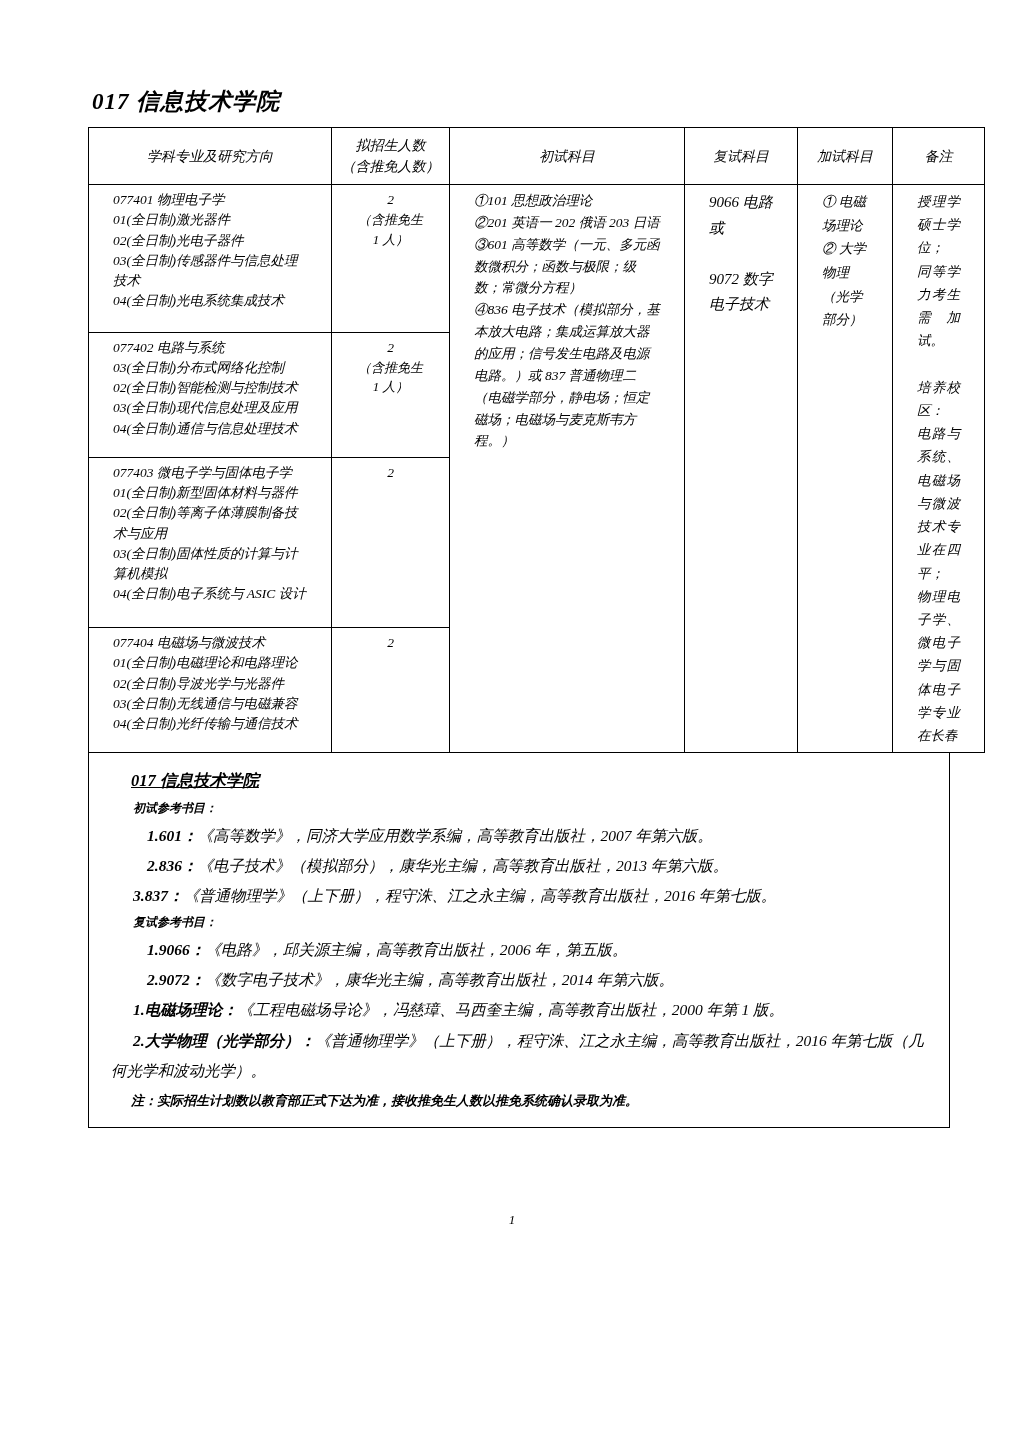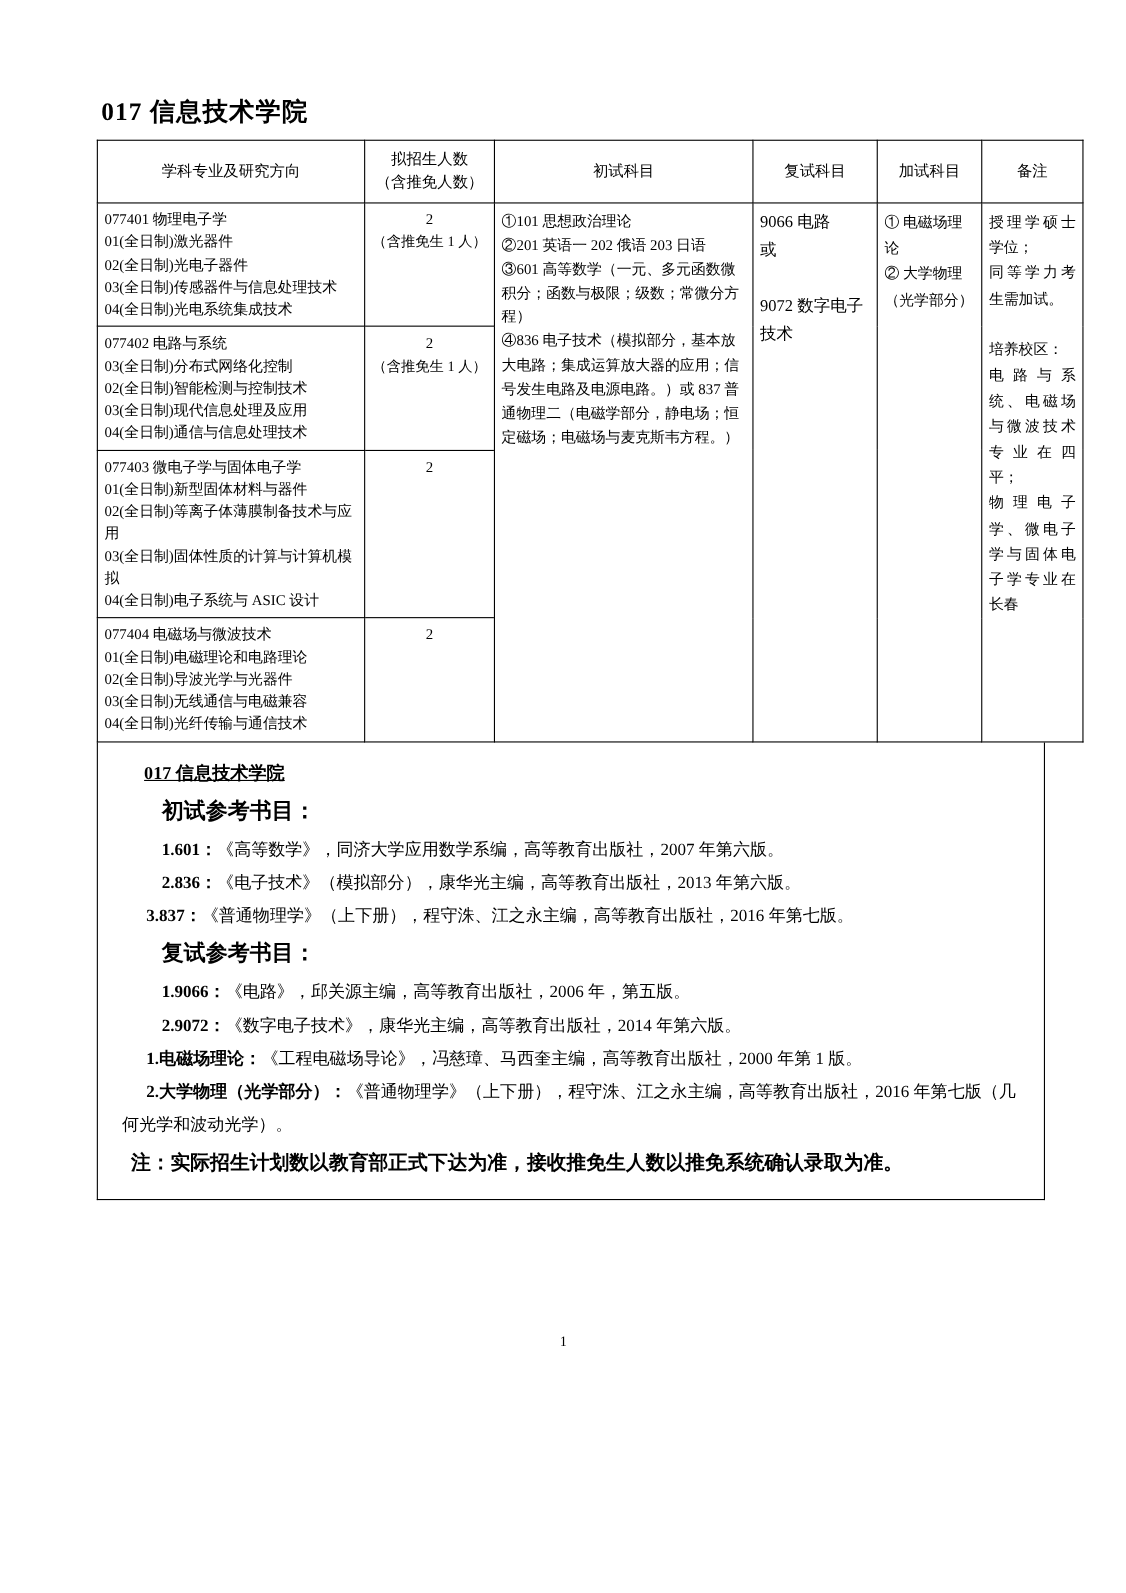--- a/index.html
+++ b/index.html
@@ -13,39 +13,40 @@
     font-family: "Liberation Serif", "DejaVu Serif", serif;
     color: #000;
     position: relative;
   }
   .page {
     width: 1024px;
     height: 1280px;
     box-sizing: border-box;
     padding: 72px 70px 0 88px;
     position: relative;
+    font-style: italic;
   }
   .doc-title {
     font-family: "Liberation Serif", "DejaVu Serif", serif;
     font-size: 23px;
     font-weight: bold;
     letter-spacing: 1px;
     margin: 14px 0 10px 4px;
   }
   table.main {
     border-collapse: collapse;
     width: 862px;
     table-layout: fixed;
     font-size: 13.5px;
     line-height: 1.5;
   }
   table.main td, table.main th {
     border: 1px solid #000;
     vertical-align: top;
-    padding: 5px 6px;
+    padding: 5px 24px;
     font-weight: normal;
   }
   table.main th {
     text-align: center;
     vertical-align: middle;
     padding: 7px 4px;
     font-size: 14px;
   }
   .col1 { width: 243px; }
   .col2 { width: 118px; }
@@ -93,40 +94,40 @@
     line-height: 1.95;
   }
   .notes-head {
     font-weight: bold;
     text-decoration: underline;
     font-size: 16.5px;
     margin-left: 20px;
   }
   .notes-sub {
     font-weight: bold;
-    margin-left: 36px;
-    font-size: 20px;
+    margin-left: 22px;
+    font-size: 12px;
   }
   .notes-item {
     font-size: 15.5px;
     text-indent: 0;
     margin-left: 36px;
   }
   .notes-item .lbl {
     font-weight: bold;
   }
   .notes-item.wrap {
     margin-left: 0;
     text-indent: 22px;
   }
   .notes-foot {
     font-weight: bold;
-    font-size: 18px;
+    font-size: 13px;
     margin-top: 2px;
-    margin-left: 8px;
+    margin-left: 20px;
   }
   .page-num {
     position: absolute;
     bottom: 52px;
     left: 0;
     width: 1024px;
     text-align: center;
     font-size: 13px;
   }
 </style>

